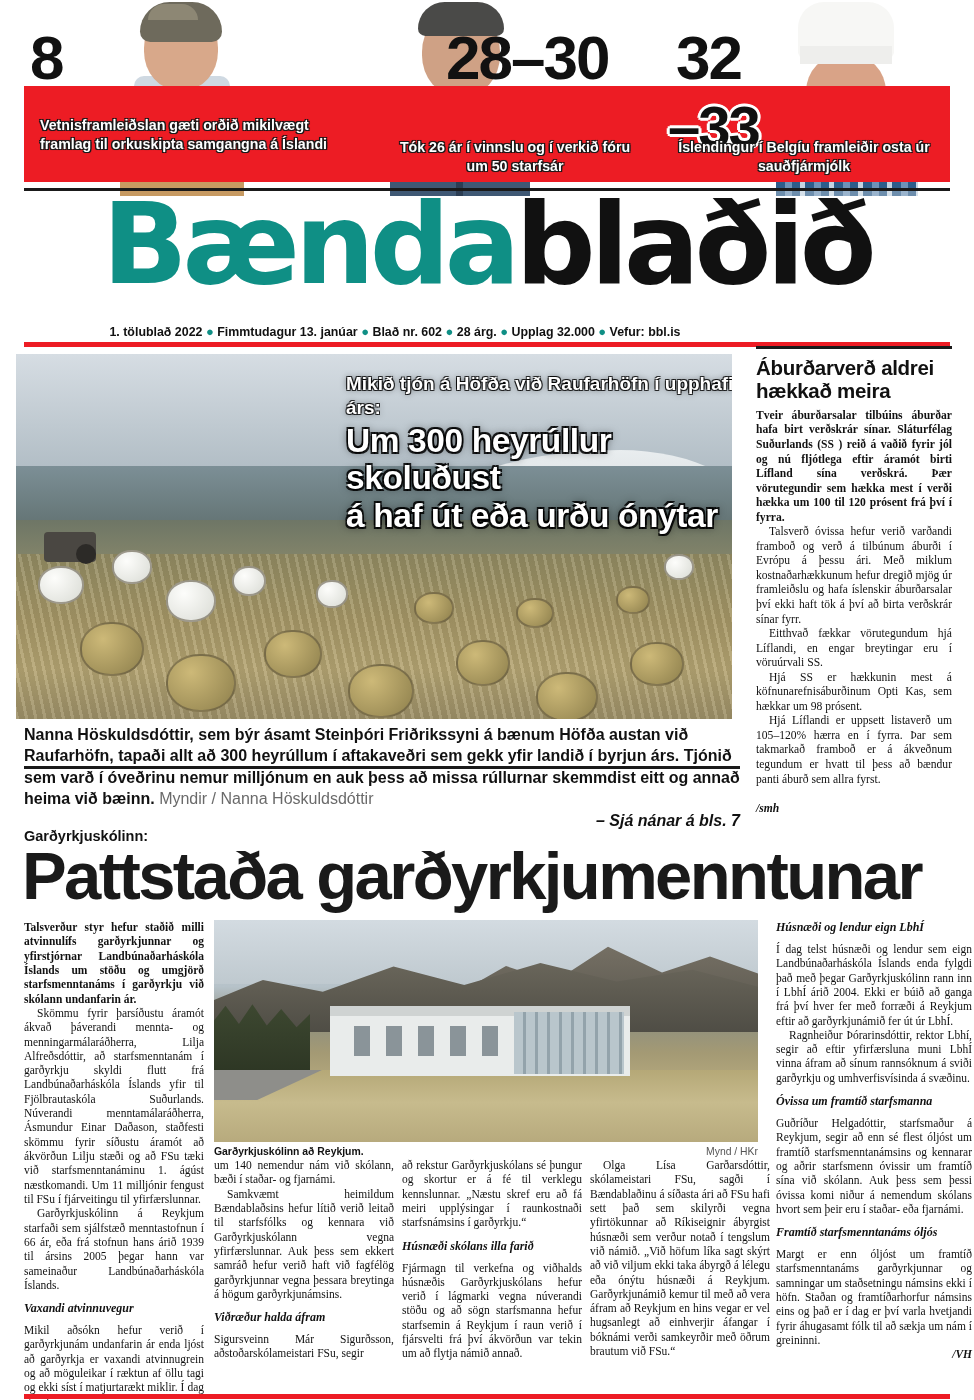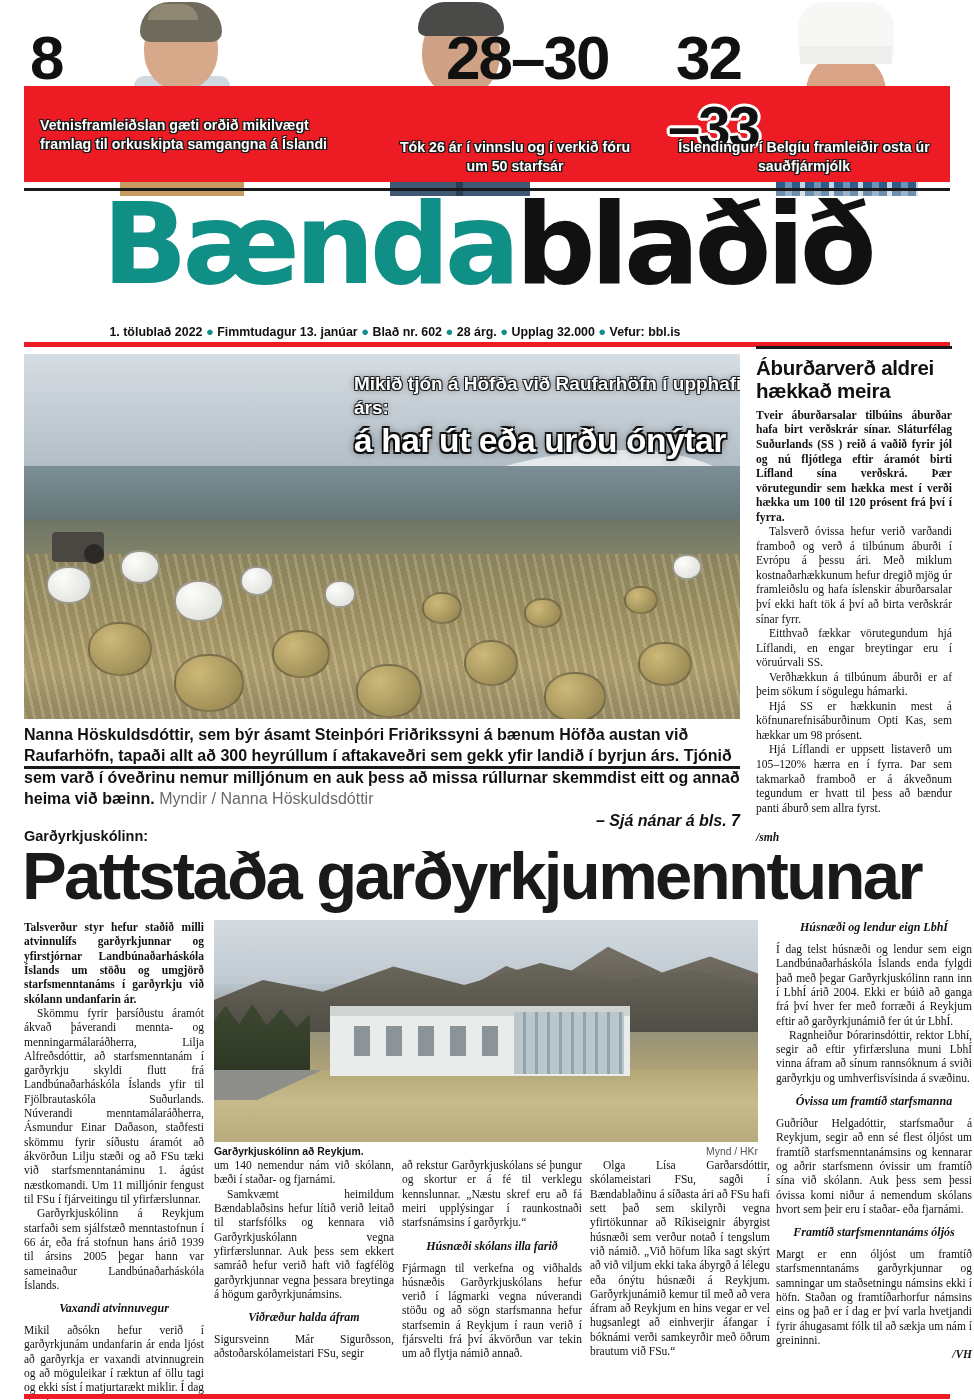--- a/index.html
+++ b/index.html
@@ -74,21 +74,21 @@
   .logo .t1 { color:#0f8f85; }
   .logo .t2 { color:#111; }
   .dateline { position:absolute; left:0; top:128px; width:790px; text-align:center;
               font-size:12.4px; font-weight:bold; color:#111; }
   .dateline .dot { color:#0f8f85; font-size:13px; }
   .red-rule { position:absolute; left:24px; top:146px; width:926px; height:5px; background:#ed1c24; }
 
   
   .lead { position:relative; width:974px; height:440px; }
 
-  .lead-photo { position:absolute; left:24px; top:8px; width:716px; height:365px; overflow:hidden;
+  .lead-photo { position:absolute; left:16px; top:8px; width:716px; height:365px; overflow:hidden;
      background: linear-gradient(#c9d3da 0%, #b9c4cc 22%, #8f9fa6 30%, #6d7a77 38%, #7a8272 48%,
                                  #8d8a6a 58%, #9e9167 70%, #ab9c6e 82%, #b6a374 100%); }
   .sky { position:absolute; left:0; top:0; width:716px; height:120px;
      background:linear-gradient(#d6dde3,#b0bcc4); }
   .sea { position:absolute; left:0; top:112px; width:716px; height:70px;
      background:linear-gradient(#7c8f96,#5f6f6e); }
   .snowhill { position:absolute; left:400px; top:96px; width:340px; height:80px;
      background:linear-gradient(#e9edef,#cfd7da); border-radius:60% 40% 0 0 / 100% 90% 0 0; }
   .shorel { position:absolute; left:0; top:166px; width:716px; height:54px;
      background:linear-gradient(#6e7666,#8b8a6b); }
@@ -136,21 +136,21 @@
   .sec-title { position:absolute; left:22px; top:18px; width:930px; font-size:67px; font-weight:bold;
      color:#1a1a1a; letter-spacing:-2.6px; line-height:1; font-family:"Liberation Sans", sans-serif;
      transform: scaleX(1.0); }
 
   .cols { position:absolute; left:24px; top:96px; width:928px; height:400px; }
   .col { position:absolute; top:0; width:180px; font-family:"Liberation Serif", serif;
          font-size:11.5px; line-height:1.245; text-align:justify; color:#111; }
   .col p { margin:0; }
   .col p.bold-lead { font-weight:bold; }
   .col p.ind { text-indent:13px; }
-  .subhead { text-align:center; font-style:italic; font-weight:bold; font-size:12px;
+  .subhead { text-align:left; font-style:italic; font-weight:bold; font-size:12px;
              margin:9px 0 7px 0; font-family:"Liberation Serif", serif; }
   .col-sig { text-align:right; font-style:italic; font-weight:bold; }
 
   .c1 { left:0px; }
   .c2 { left:190px; top:238px; }
   .c3 { left:378px; top:238px; }
   .c4 { left:566px; top:238px; }
   .c5 { left:752px; width:196px; }
 
   
@@ -268,39 +268,39 @@
       <div class="bale b-h" style="left:614px; top:288px; width:54px; height:44px;"></div>
       <div class="bale b-w" style="left:216px; top:212px; width:34px; height:30px;"></div>
       <div class="bale b-w" style="left:300px; top:226px; width:32px; height:28px;"></div>
       <div class="bale b-h" style="left:398px; top:238px; width:40px; height:32px;"></div>
       <div class="bale b-h" style="left:500px; top:244px; width:38px; height:30px;"></div>
       <div class="bale b-h" style="left:600px; top:232px; width:34px; height:28px;"></div>
       <div class="bale b-w" style="left:648px; top:200px; width:30px; height:26px;"></div>
 
       <div class="lead-head">
         <div class="kicker">Mikið tjón á Höfða við Raufarhöfn í upphafi árs:</div>
+        <div class="lead-title">Um 300 heyrúllur skoluðust</div>
         <div class="lead-title">á haf út eða urðu ónýtar</div>
       </div>
     </div>
 
     <div class="lead-cap">
       <span>Nanna Höskuldsdóttir, sem býr ásamt Steinþóri Friðrikssyni á bænum Höfða austan við Raufarhöfn, tapaði allt að 300 heyrúllum í aftakaveðri sem gekk yfir landið í byrjun árs. Tjónið sem varð í óveðrinu nemur milljónum en auk þess að missa rúllurnar skemmdist eitt og annað heima við bæinn.</span>
       <span class="credit">Myndir / Nanna Höskuldsdóttir</span>
       <span class="seealso">– Sjá nánar á bls. 7</span>
     </div>
     <div class="lead-cap-rule"></div>
 
     <div class="sb-rule-top"></div>
     <div class="sidebar">
       <div class="sb-title">Áburðarverð aldrei hækkað meira</div>
       <div class="sb-body">
         <p class="lead-p">Tveir áburðarsalar tilbúins áburðar hafa birt verðskrár sínar. Sláturfélag Suðurlands (SS ) reið á vaðið fyrir jól og nú fljótlega eftir áramót birti Lífland sína verðskrá. Þær vörutegundir sem hækka mest í verði hækka um 100 til 120 prósent frá því í fyrra.</p>
         <p class="ind">Talsverð óvissa hefur verið varðandi framboð og verð á tilbúnum áburði í Evrópu á þessu ári. Með miklum kostnaðarhækkunum hefur dregið mjög úr framleiðslu og hafa íslenskir áburðarsalar því ekki haft tök á því að birta verðskrár sínar fyrr.</p>
         <p class="ind">Eitthvað fækkar vörutegundum hjá Líflandi, en engar breytingar eru í vöruúrvali SS.</p>
-        <p class="ind">Verðhækkun á tilbúnum áburði er af þeim sökum í sögulegu hámarki.</p>
         <p class="ind">Hjá SS er hækkunin mest á köfnunarefnisáburðinum Opti Kas, sem hækkar um 98 prósent.</p>
         <p class="ind">Hjá Líflandi er uppsett listaverð um 105–120% hærra en í fyrra. Þar sem takmarkað framboð er á ákveðnum tegundum er hvatt til þess að bændur panti áburð sem allra fyrst.</p>
         <div class="sb-sig">/smh</div>
       </div>
     </div>
   </div>
 
   <div class="bottom" style="position:absolute; left:0; top:824px; width:974px; height:576px;">
     <div class="sec-kicker">Garðyrkjuskólinn:</div>
     <div class="sec-title">Pattstaða garðyrkjumenntunar</div>

